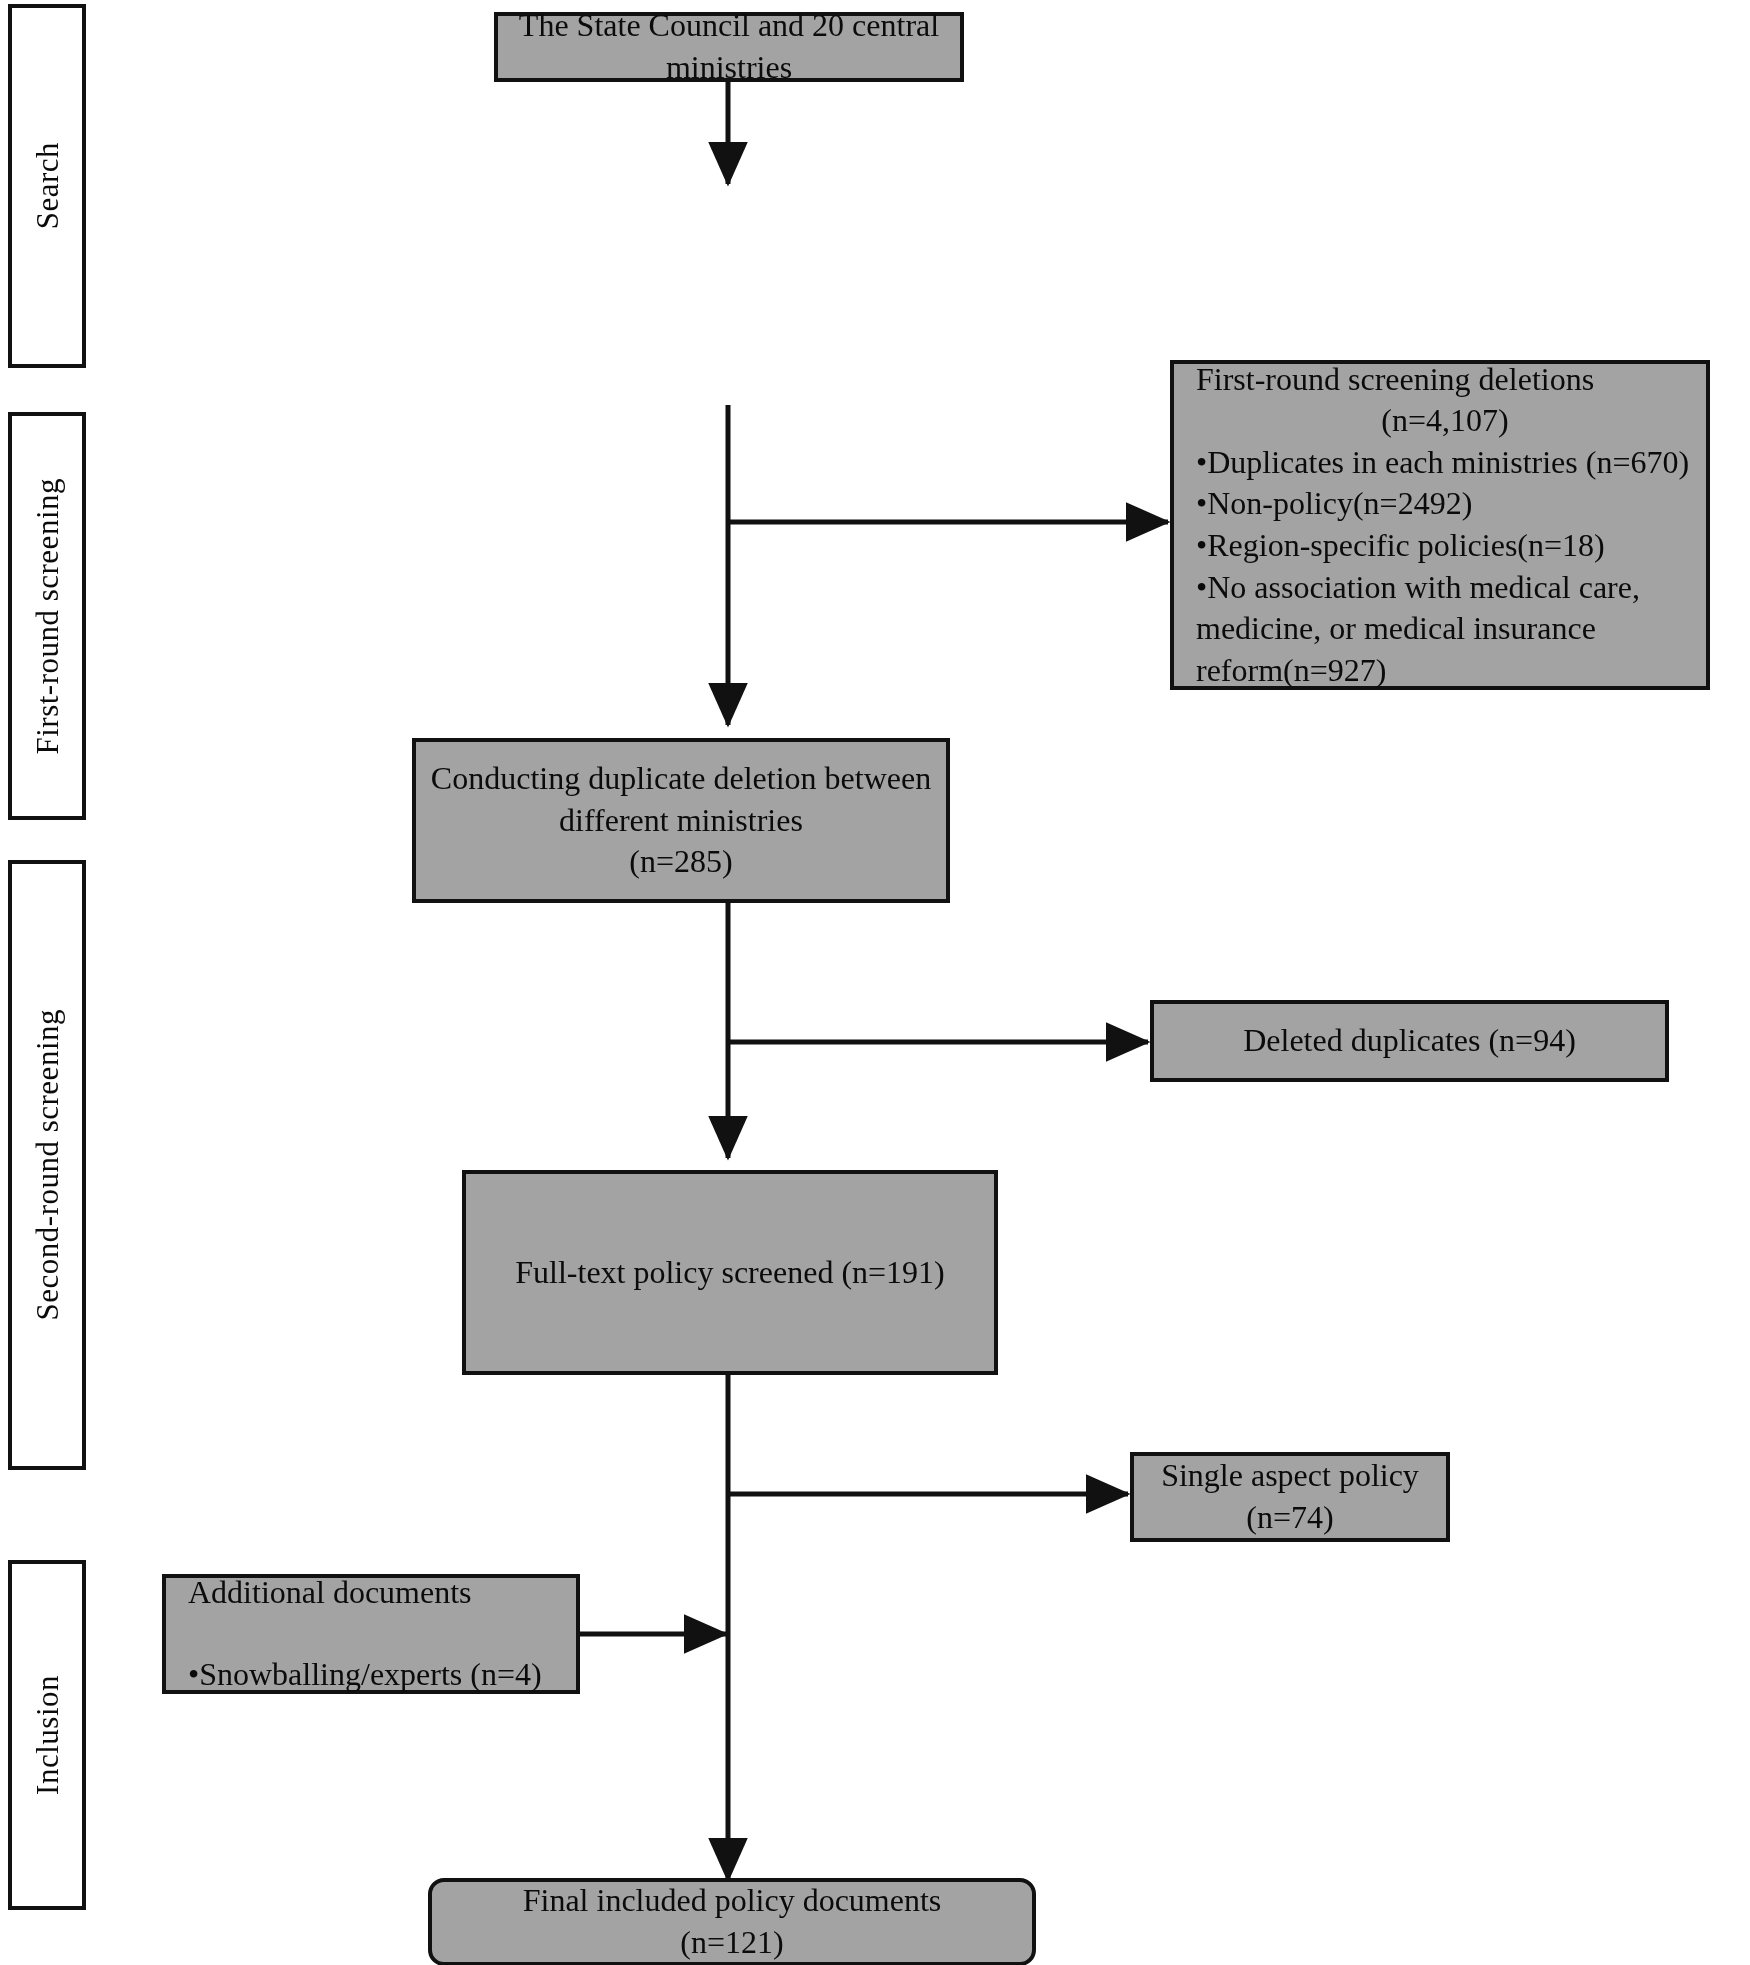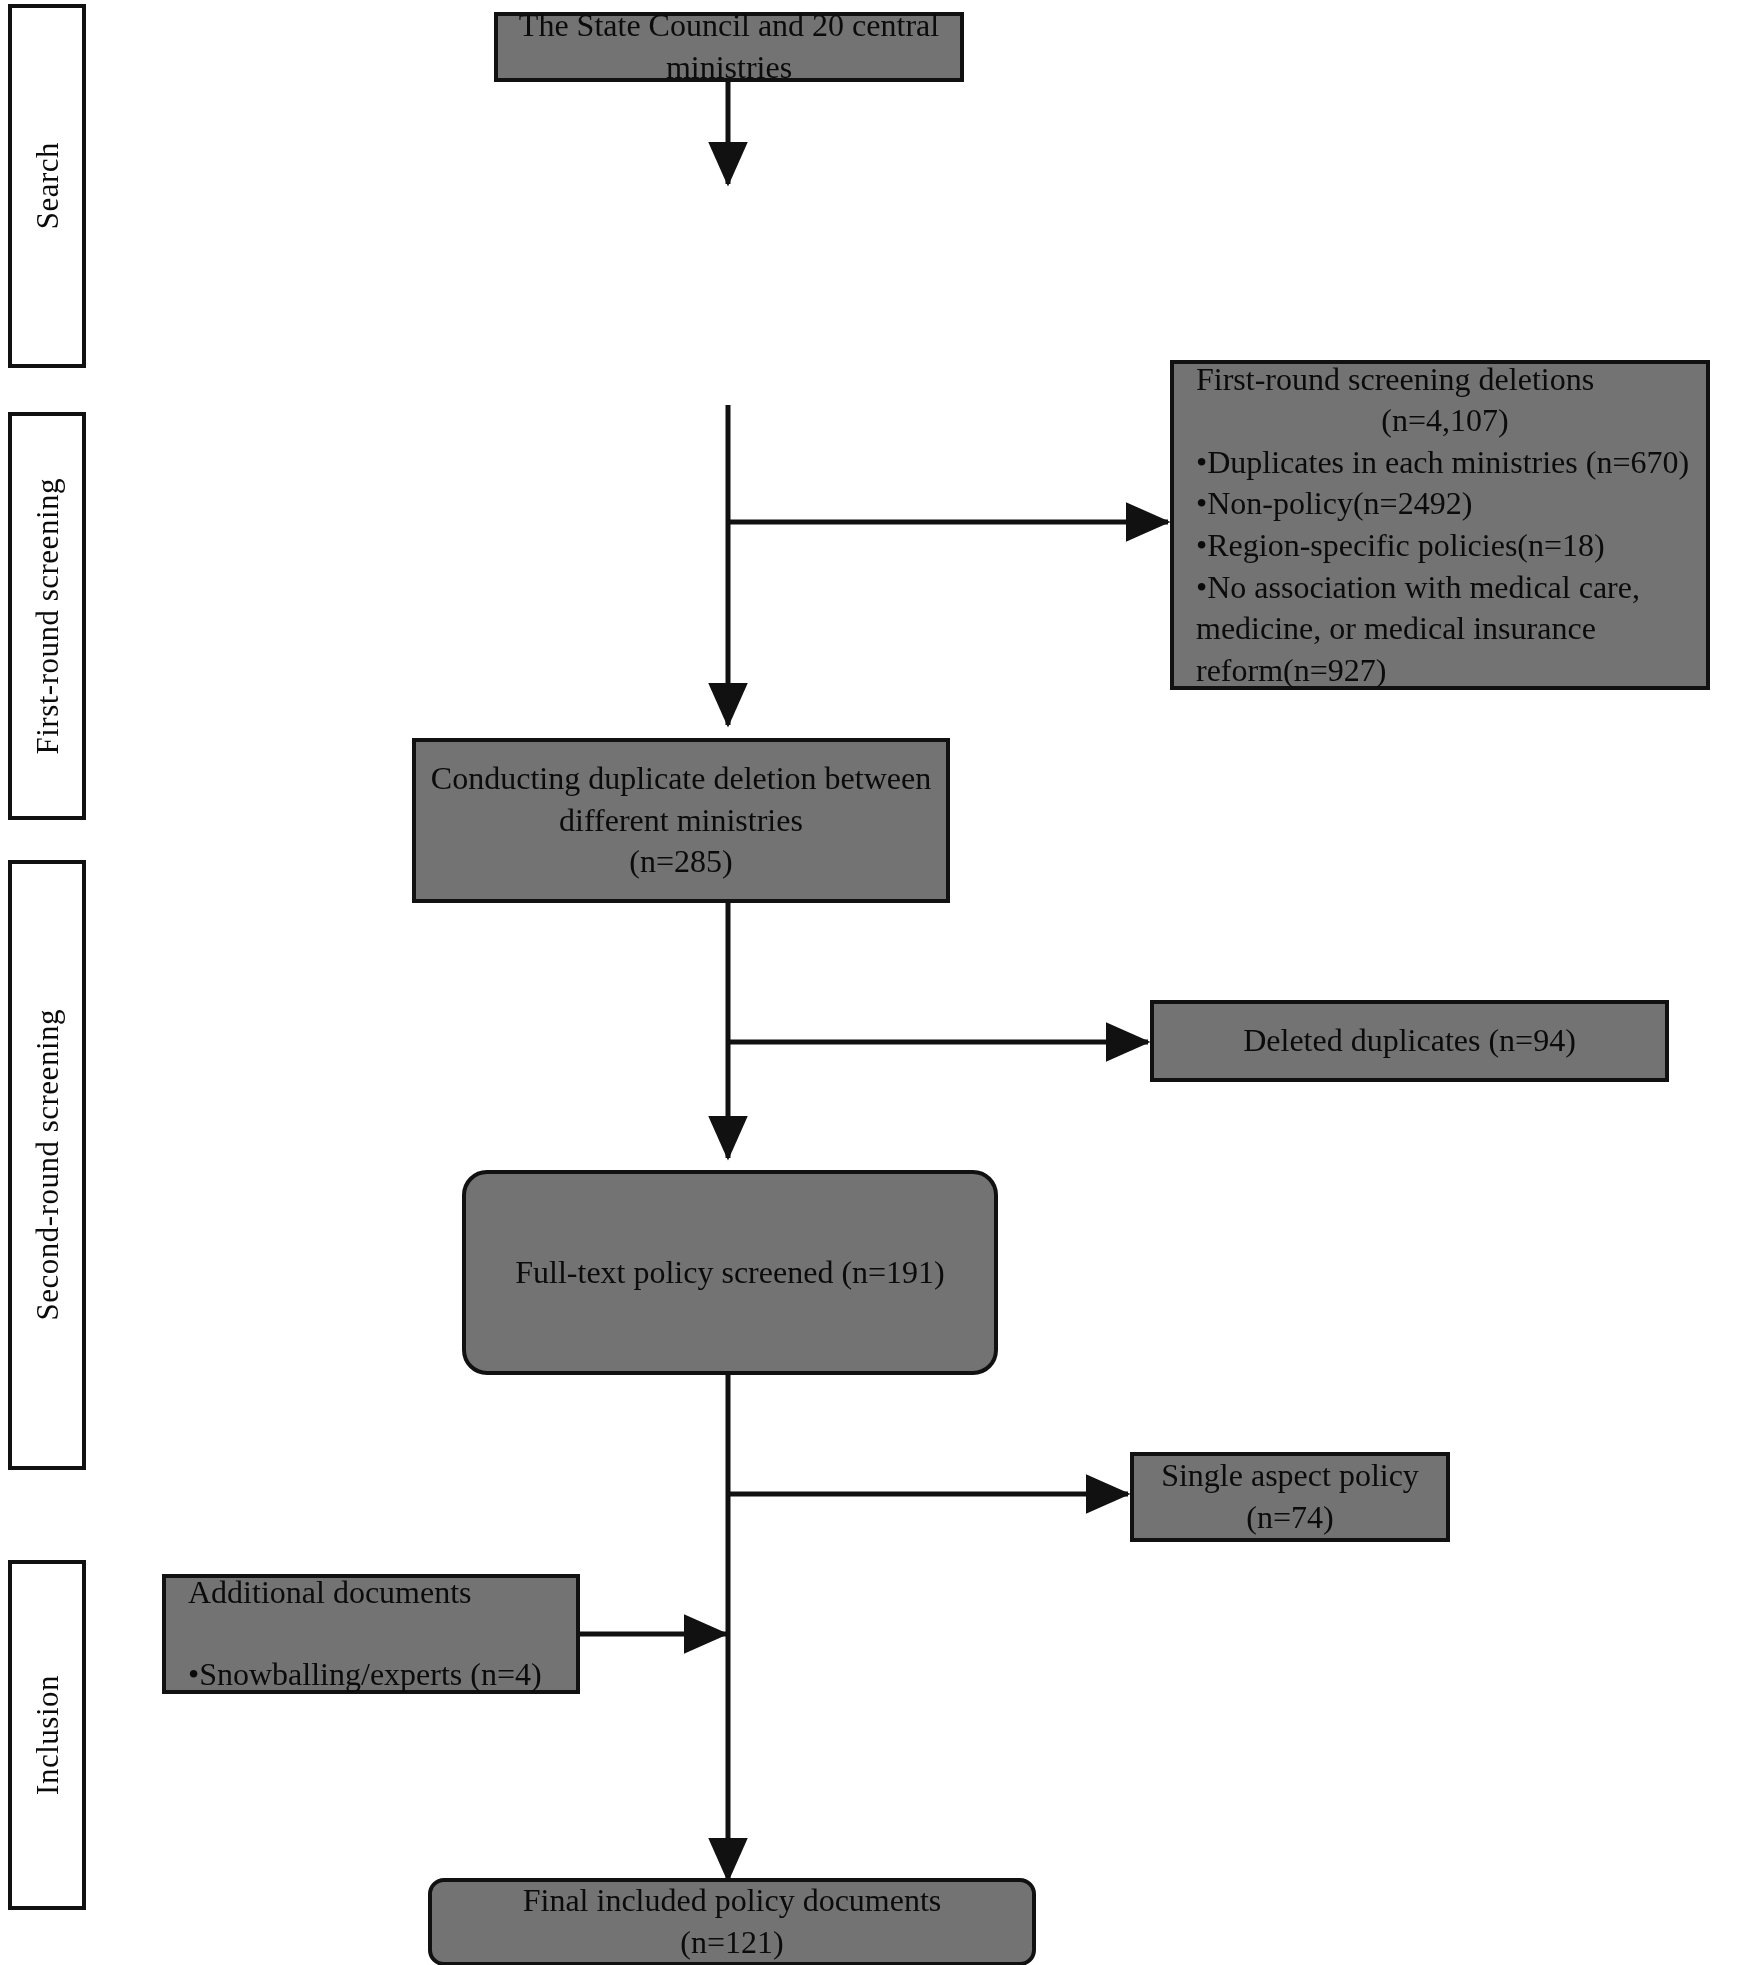--- a/index.html
+++ b/index.html
@@ -36,21 +36,21 @@
     transform: rotate(180deg);
     font-size: 31px;
     letter-spacing: 0.5px;
     white-space: nowrap;
     line-height: 1;
   }
   .node {
     position: absolute;
     box-sizing: border-box;
     border: 4px solid #111111;
-    background: #737373;
+    background: #a3a3a3;
     display: flex;
     flex-direction: column;
     align-items: center;
     justify-content: center;
     padding: 6px 12px;
   }
   .node .line {
     font-size: 32px;
     line-height: 1.30;
     text-align: center;
@@ -133,21 +133,21 @@
   <div class="node" style="left:412px; top:738px; width:538px; height:165px;">
     <div class="line">Conducting duplicate deletion between</div>
     <div class="line">different ministries</div>
     <div class="line">(n=285)</div>
   </div>
 
   <div class="node" style="left:1150px; top:1000px; width:519px; height:82px;">
     <div class="line">Deleted duplicates (n=94)</div>
   </div>
 
-  <div class="node" style="left:462px; top:1170px; width:536px; height:205px;border-radius:25px;">
+  <div class="node" style="left:462px; top:1170px; width:536px; height:205px;">
     <div class="line">Full-text policy screened  (n=191)</div>
   </div>
 
   <div class="node" style="left:1130px; top:1452px; width:320px; height:90px;">
     <div class="line">Single aspect policy</div>
     <div class="line">(n=74)</div>
   </div>
 
   <div class="node left-align" style="left:162px; top:1574px; width:418px; height:120px;gap:40px;">
     <div class="line">Additional documents</div>

